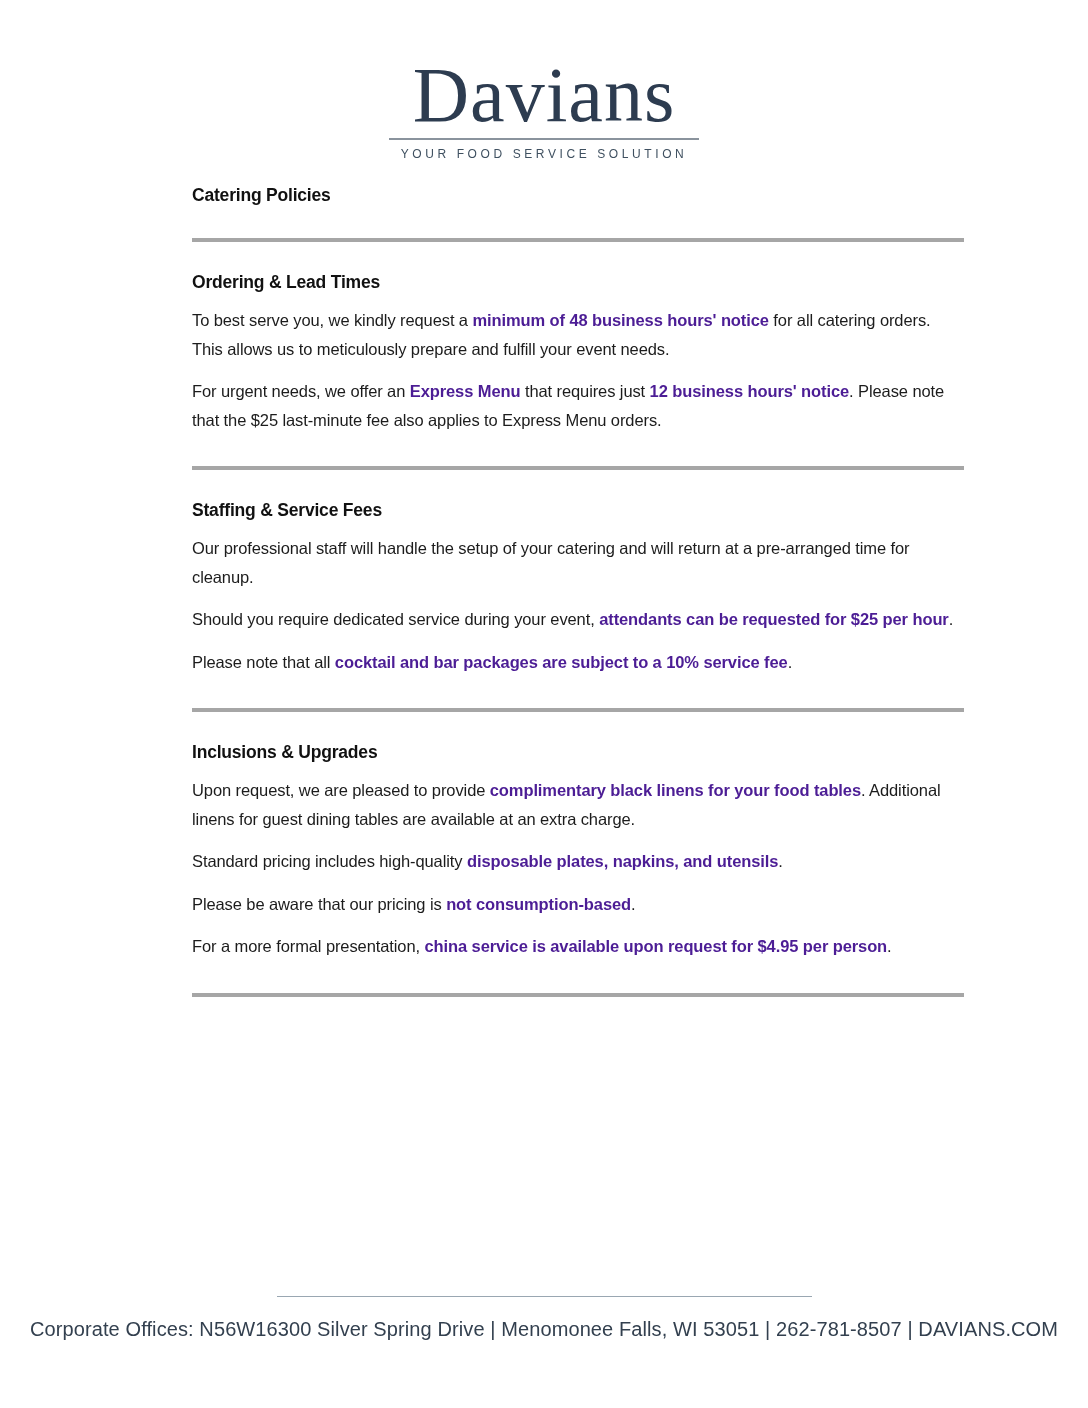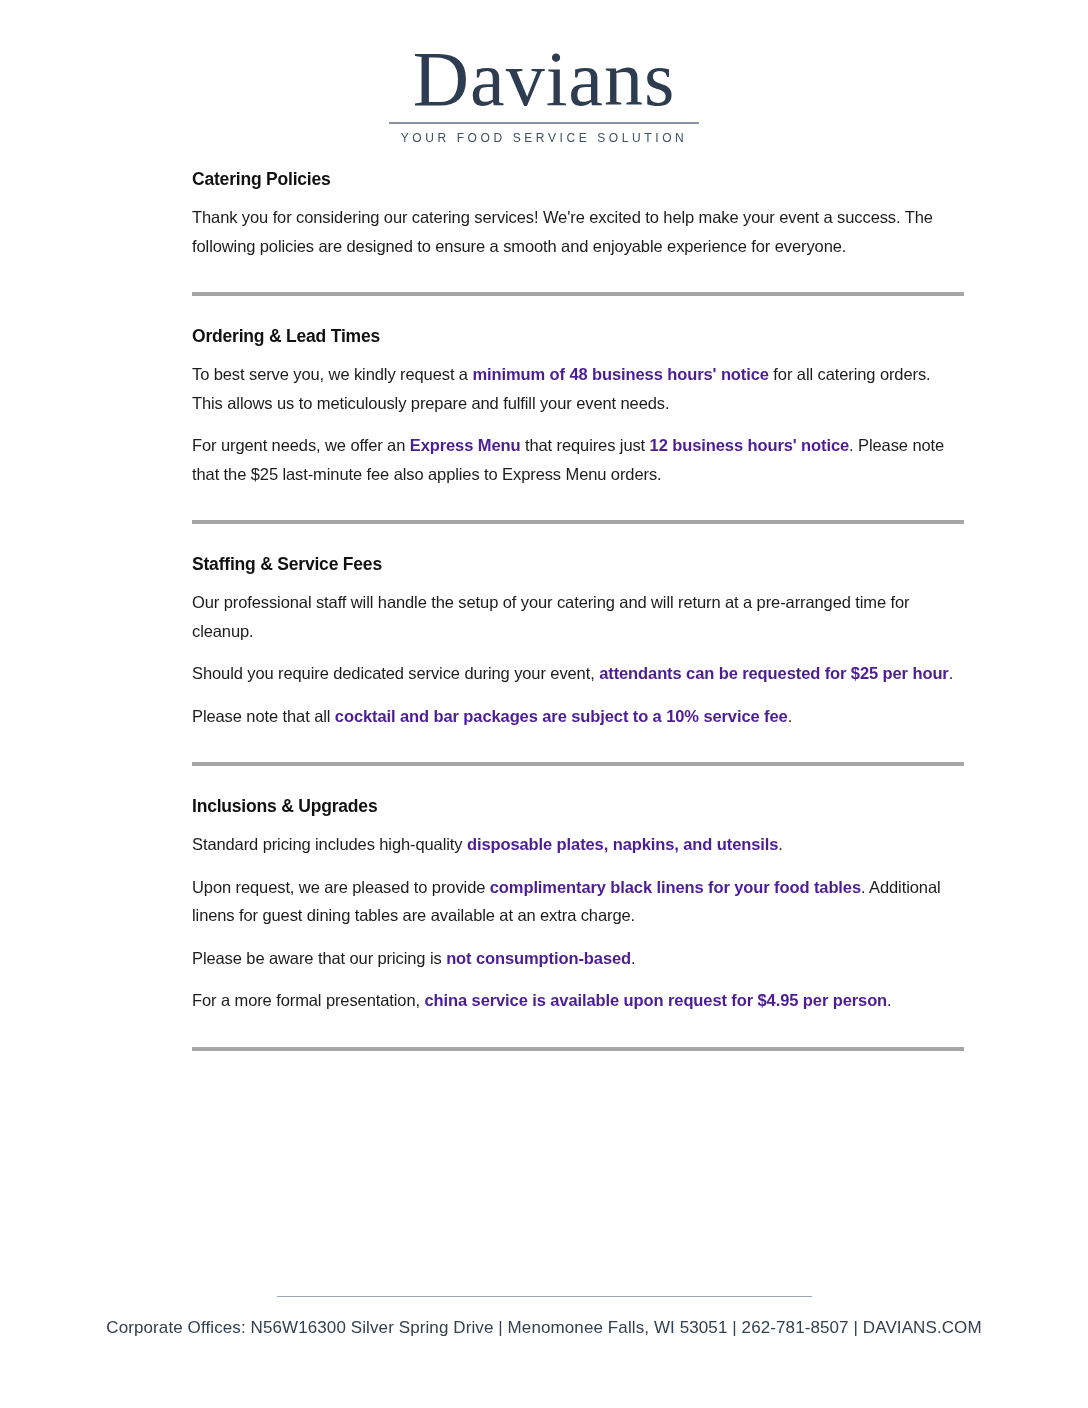--- a/index.html
+++ b/index.html
@@ -17,21 +17,21 @@
     width:1088px;height:1408px;
     position:relative;
     font-family:"Liberation Sans", sans-serif;
     color:var(--body-text);
     overflow:hidden;
   }
   .page{width:1088px;height:1408px;position:relative;}
 
   
   .logo-block{
-    padding-top:40px;
+    padding-top:56px;
     text-align:center;
     width:310px;
     margin:0 auto;
   }
   .logo-wordmark{
     font-family:"Liberation Serif", serif;
     font-size:78px;
     line-height:1.0;
     color:var(--brand-navy);
     letter-spacing:1px;
@@ -83,57 +83,54 @@
     top:1296px;
     text-align:center;
   }
   .footer-rule{
     border:none;
     border-top:1px solid var(--footer-rule);
     width:535px;
     margin:0 auto 12px auto;
   }
   .footer-text{
-    font-size:17px;
+    font-size:20px;
     color:var(--footer-navy);
     letter-spacing:0.1px;
     white-space:nowrap;
     margin-top:21px;
   }
 </style>
 </head>
 <body>
 
 <div class="page">
 
   <div class="logo-block">
     <div class="logo-wordmark">Davians</div>
     <hr class="logo-rule">
     <div class="logo-tagline">YOUR FOOD SERVICE SOLUTION</div>
   </div>
 
   <div class="doc">
     <h2 class="section-heading">Catering Policies</h2>
-    <div id="intro-paras">
-        <p class="para"><span>Thank you for considering our catering services! We're excited to help make your event a success. The following policies are designed to ensure a smooth and enjoyable experience for everyone.</span></p>
-      </div>
     <div id="sections">
         <div class="section-divider"></div>
         <h2 class="section-heading">Ordering &amp; Lead Times</h2>
         <p class="para"><span>To best serve you, we kindly request a </span><strong>minimum of 48 business hours' notice</strong><span> for all catering orders. This allows us to meticulously prepare and fulfill your event needs.</span></p>
         <p class="para"><span>For urgent needs, we offer an </span><strong>Express Menu</strong><span> that requires just </span><strong>12 business hours' notice</strong><span>. Please note that the $25 last-minute fee also applies to Express Menu orders.</span></p>
         <div class="section-divider"></div>
         <h2 class="section-heading">Staffing &amp; Service Fees</h2>
         <p class="para"><span>Our professional staff will handle the setup of your catering and will return at a pre-arranged time for cleanup.</span></p>
         <p class="para"><span>Should you require dedicated service during your event, </span><strong>attendants can be requested for $25 per hour</strong><span>.</span></p>
         <p class="para"><span>Please note that all </span><strong>cocktail and bar packages are subject to a 10% service fee</strong><span>.</span></p>
         <div class="section-divider"></div>
         <h2 class="section-heading">Inclusions &amp; Upgrades</h2>
+        <p class="para"><span>Upon request, we are pleased to provide </span><strong>complimentary black linens for your food tables</strong><span>. Additional linens for guest dining tables are available at an extra charge.</span></p>
         <p class="para"><span>Standard pricing includes high-quality </span><strong>disposable plates, napkins, and utensils</strong><span>.</span></p>
-        <p class="para"><span>Upon request, we are pleased to provide </span><strong>complimentary black linens for your food tables</strong><span>. Additional linens for guest dining tables are available at an extra charge.</span></p>
         <p class="para"><span>Please be aware that our pricing is </span><strong>not consumption-based</strong><span>.</span></p>
         <p class="para"><span>For a more formal presentation, </span><strong>china service is available upon request for $4.95 per person</strong><span>.</span></p>
         <div class="section-divider"></div>
       </div>
   </div>
 
   <div class="footer">
     <hr class="footer-rule">
     <div class="footer-text">Corporate Offices: N56W16300 Silver Spring Drive | Menomonee Falls, WI 53051 | 262-781-8507 | DAVIANS.COM</div>
   </div>

